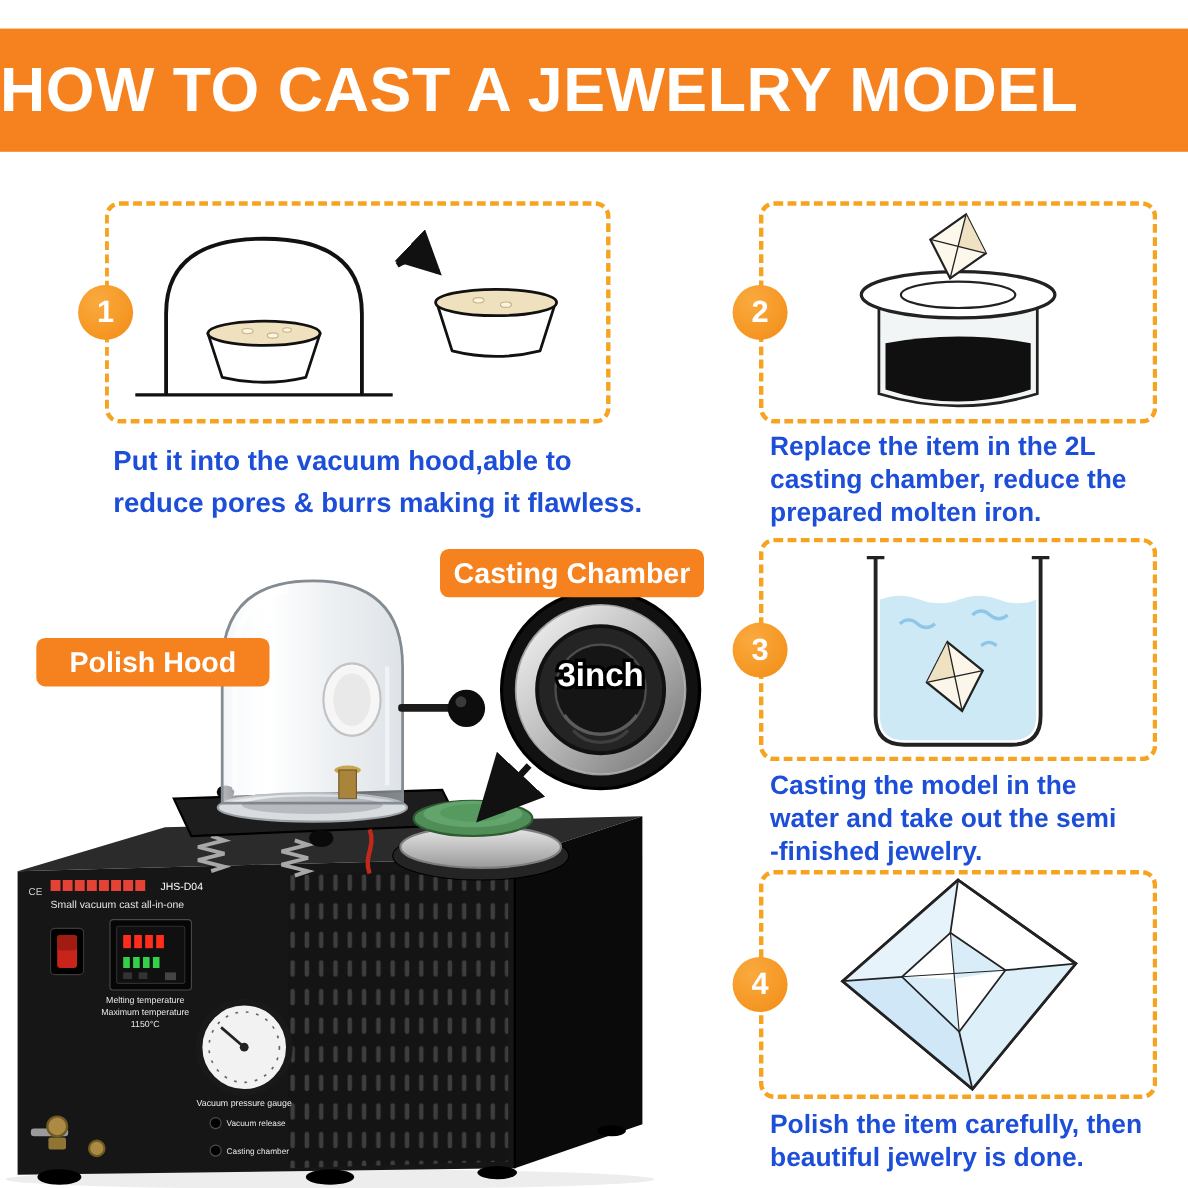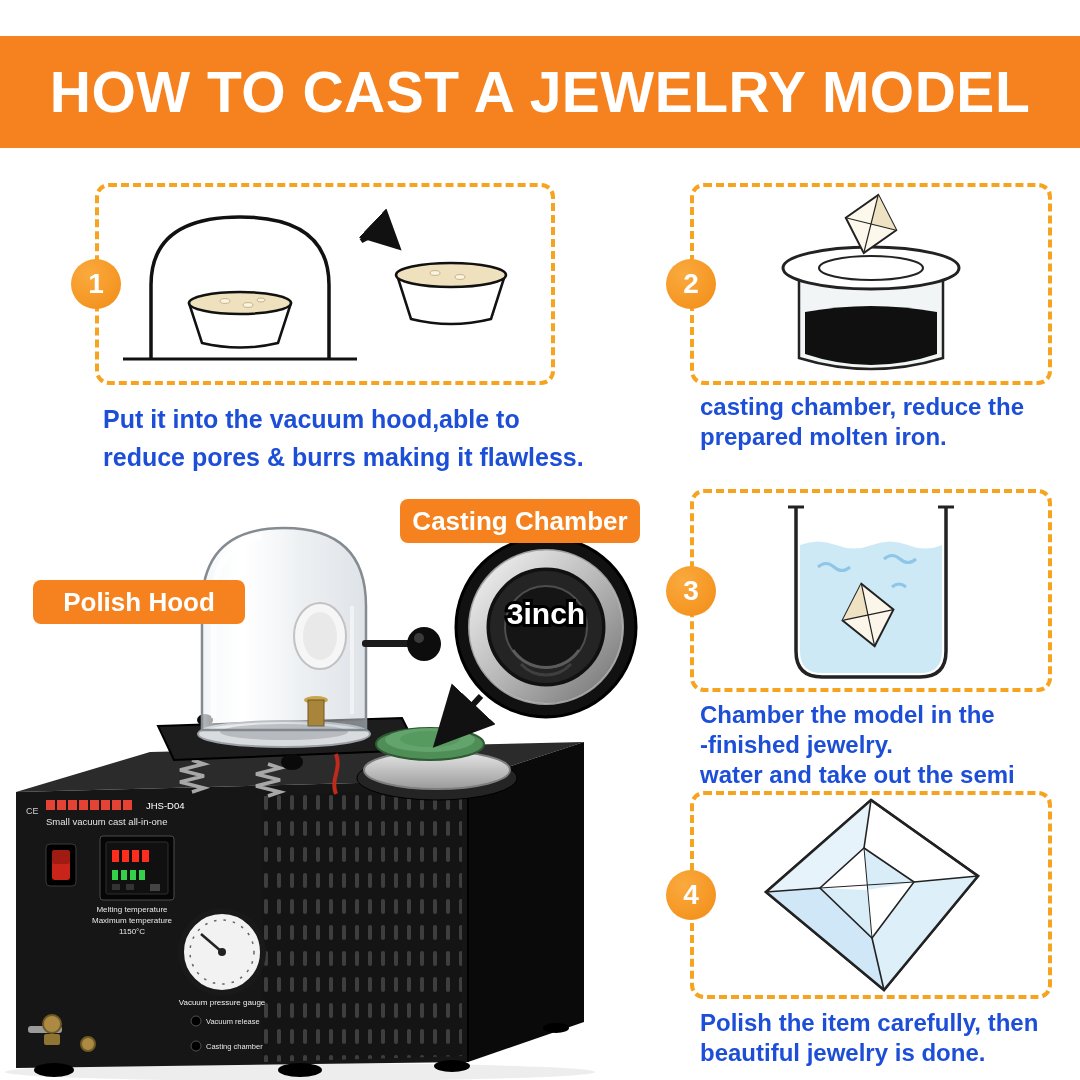--- a/index.html
+++ b/index.html
@@ -1,20 +1,20 @@
 <!DOCTYPE html>
 <html><head>
 <meta charset="utf-8">
 <style>
   html,body{margin:0;padding:0;}
   body{width:1080px;height:1080px;background:#fff;font-family:"Liberation Sans",sans-serif;}
   #canvas{position:relative;width:1080px;height:1080px;background:#fff;overflow:hidden;}
 
-  .banner{position:absolute;left:0;top:36px;width:1080px;height:112px;background:#F5821F;
-          display:flex;align-items:center;justify-content:center;}
+  .banner{position:absolute;left:0;top:26px;width:1080px;height:112px;background:#F5821F;
+          display:flex;align-items:center;}
   .banner h1{margin:0;color:#fff;font-size:57px;font-weight:800;letter-spacing:.5px;white-space:nowrap;}
 
   .step-box{position:absolute;border:4px dashed #F6A41F;border-radius:14px;box-sizing:border-box;
             display:flex;align-items:center;justify-content:center;background:#fff;}
   #step1-box{left:95px;top:183px;width:460px;height:202px;}
   #step2-box{left:690px;top:183px;width:362px;height:202px;}
   #step3-box{left:690px;top:489px;width:362px;height:203px;}
   #step4-box{left:690px;top:791px;width:362px;height:208px;}
 
   .step-num{position:absolute;left:-28px;top:50%;transform:translateY(-50%);width:50px;height:50px;
@@ -88,20 +88,21 @@
       </g>
       <g transform="rotate(14 115 36)">
         <polygon points="115,6 141,36 115,66 89,36" fill="#FCF8EC" stroke="#222" stroke-width="2"></polygon>
         <polygon points="115,6 141,36 115,36" fill="#EEE2C2"></polygon>
         <line x1="115" y1="6" x2="115" y2="66" stroke="#222" stroke-width="1.2"></line>
         <line x1="89" y1="36" x2="141" y2="36" stroke="#222" stroke-width="1.2"></line>
       </g>
     </svg>
   </section>
   <div class="caption" id="cap2">
+    <div>Replace the item in the 2L</div>
     <div>casting chamber, reduce the</div>
     <div>prepared molten iron.</div>
   </div>
 
   <section class="step-box" id="step3-box">
     <div class="step-num">3</div>
     <svg width="210" height="192" viewBox="0 0 210 192">
       <g>
         <path d="M 34,50 Q 52,43 70,50 Q 88,57 106,50 Q 124,43 142,50 Q 160,57 176,50 L 176,156 Q 176,178 154,178 L 56,178 Q 34,178 34,156 Z" fill="#CDE9F6"></path>
         <path d="M 30,12 L 30,156 Q 30,182 56,182 L 154,182 Q 180,182 180,156 L 180,12" fill="none" stroke="#222" stroke-width="3.5"></path>
@@ -113,23 +114,23 @@
       </g>
       <g transform="rotate(-12 102 120)">
         <polygon points="102,88 128,120 102,152 76,120" fill="#FBF6E9" stroke="#222" stroke-width="2"></polygon>
         <polygon points="102,88 76,120 102,120" fill="#EEE2C2"></polygon>
         <line x1="102" y1="88" x2="102" y2="152" stroke="#222" stroke-width="1.2"></line>
         <line x1="76" y1="120" x2="128" y2="120" stroke="#222" stroke-width="1.2"></line>
       </g>
     </svg>
   </section>
   <div class="caption" id="cap3">
-    <div>Chamber the model in the</div>
+    <div>Casting the model in the</div>
+    <div>water and take out the semi</div>
     <div>-finished jewelry.</div>
-    <div>water and take out the semi</div>
   </div>
 
   <section class="step-box" id="step4-box">
     <div class="step-num">4</div>
     <svg width="250" height="202" viewBox="0 0 250 202">
       <g>
         <polygon points="125,6 232,82 138,196 20,98" fill="#fff" stroke="#222" stroke-width="2.5"></polygon>
         <polygon points="125,6 20,98 74,94 118,54" fill="#E7F3FB"></polygon>
         <polygon points="20,98 138,196 126,144 74,94" fill="#CFE7F6"></polygon>
         <polygon points="232,82 138,196 126,144 168,88" fill="#DDEFF9"></polygon>

